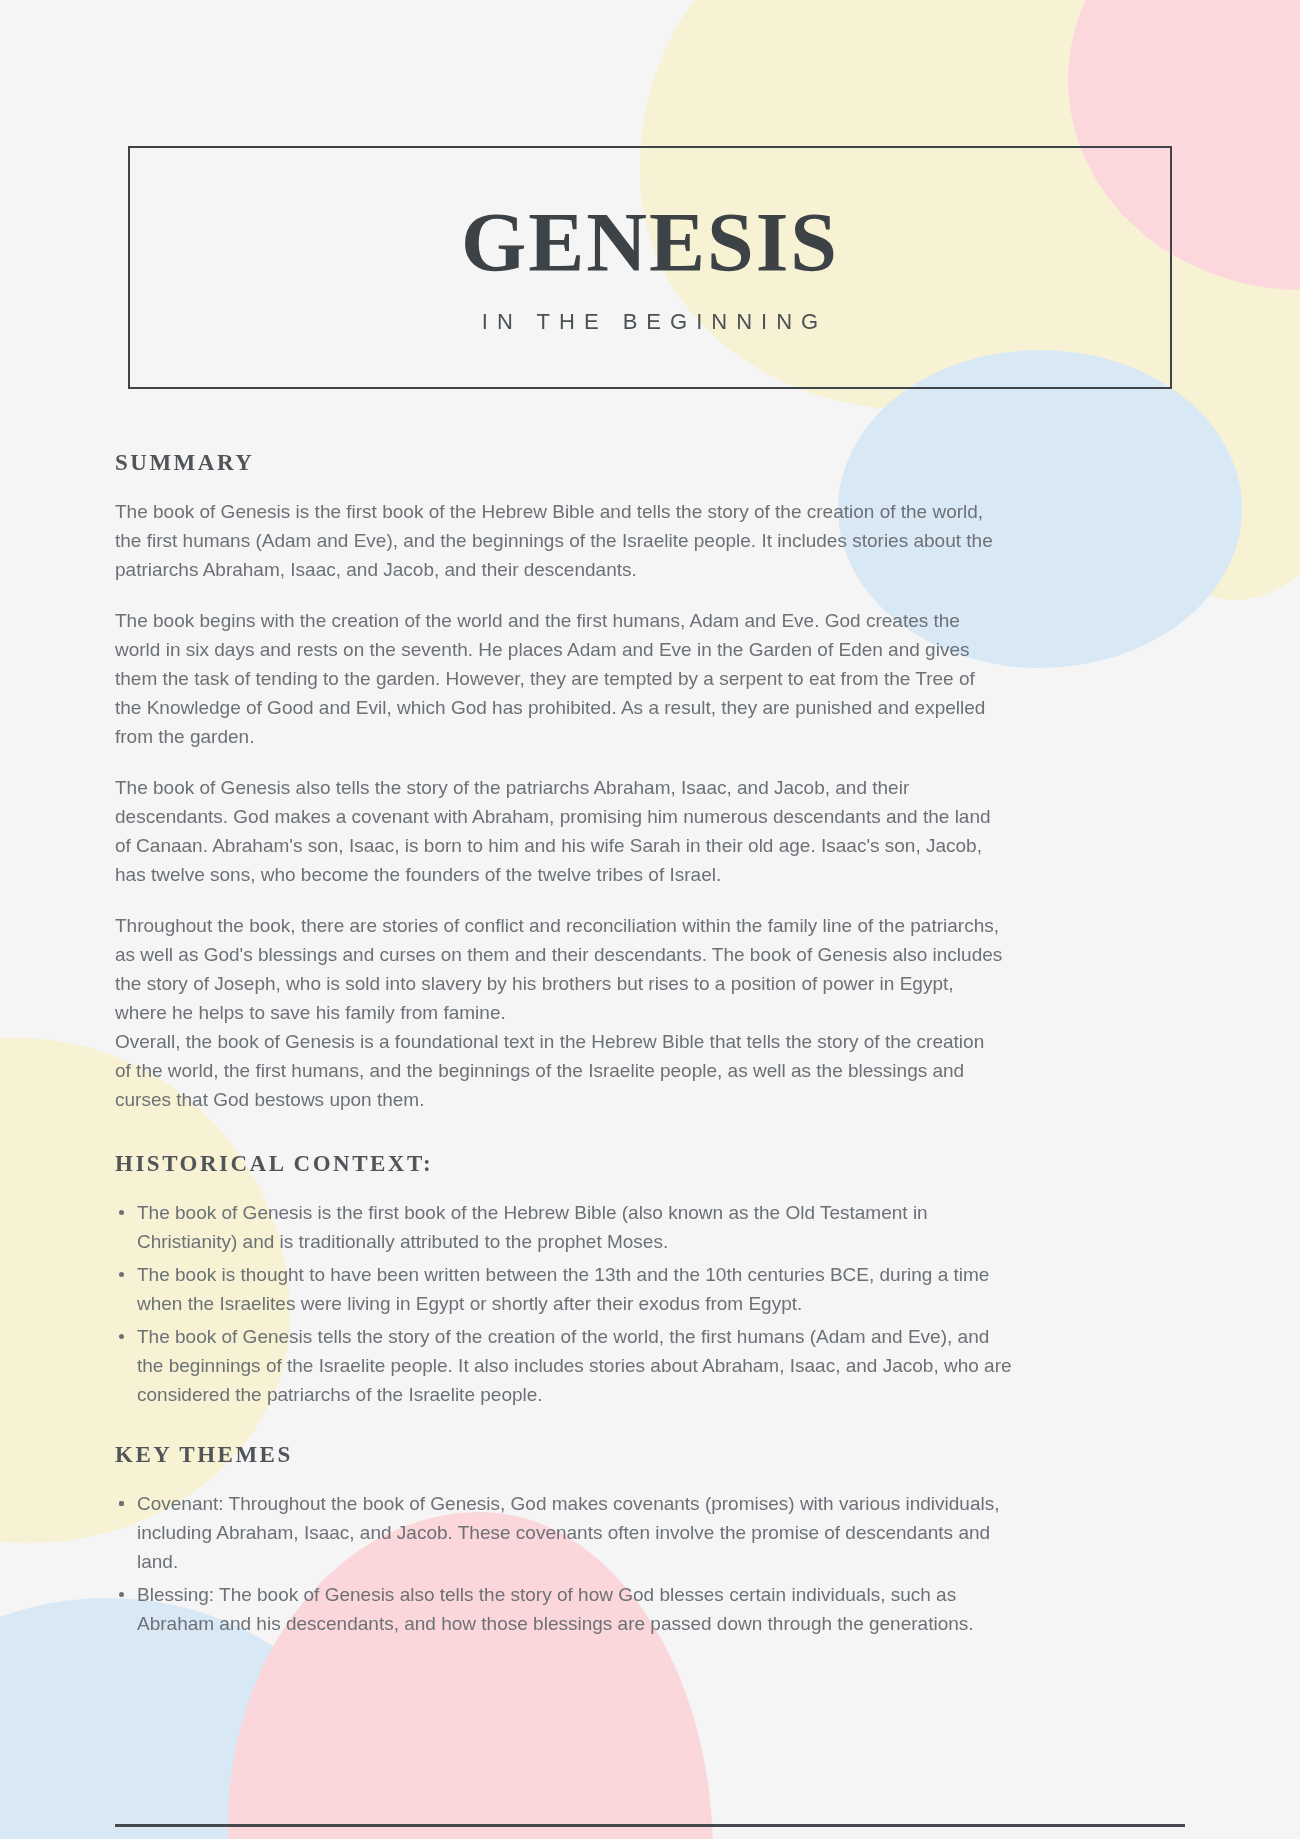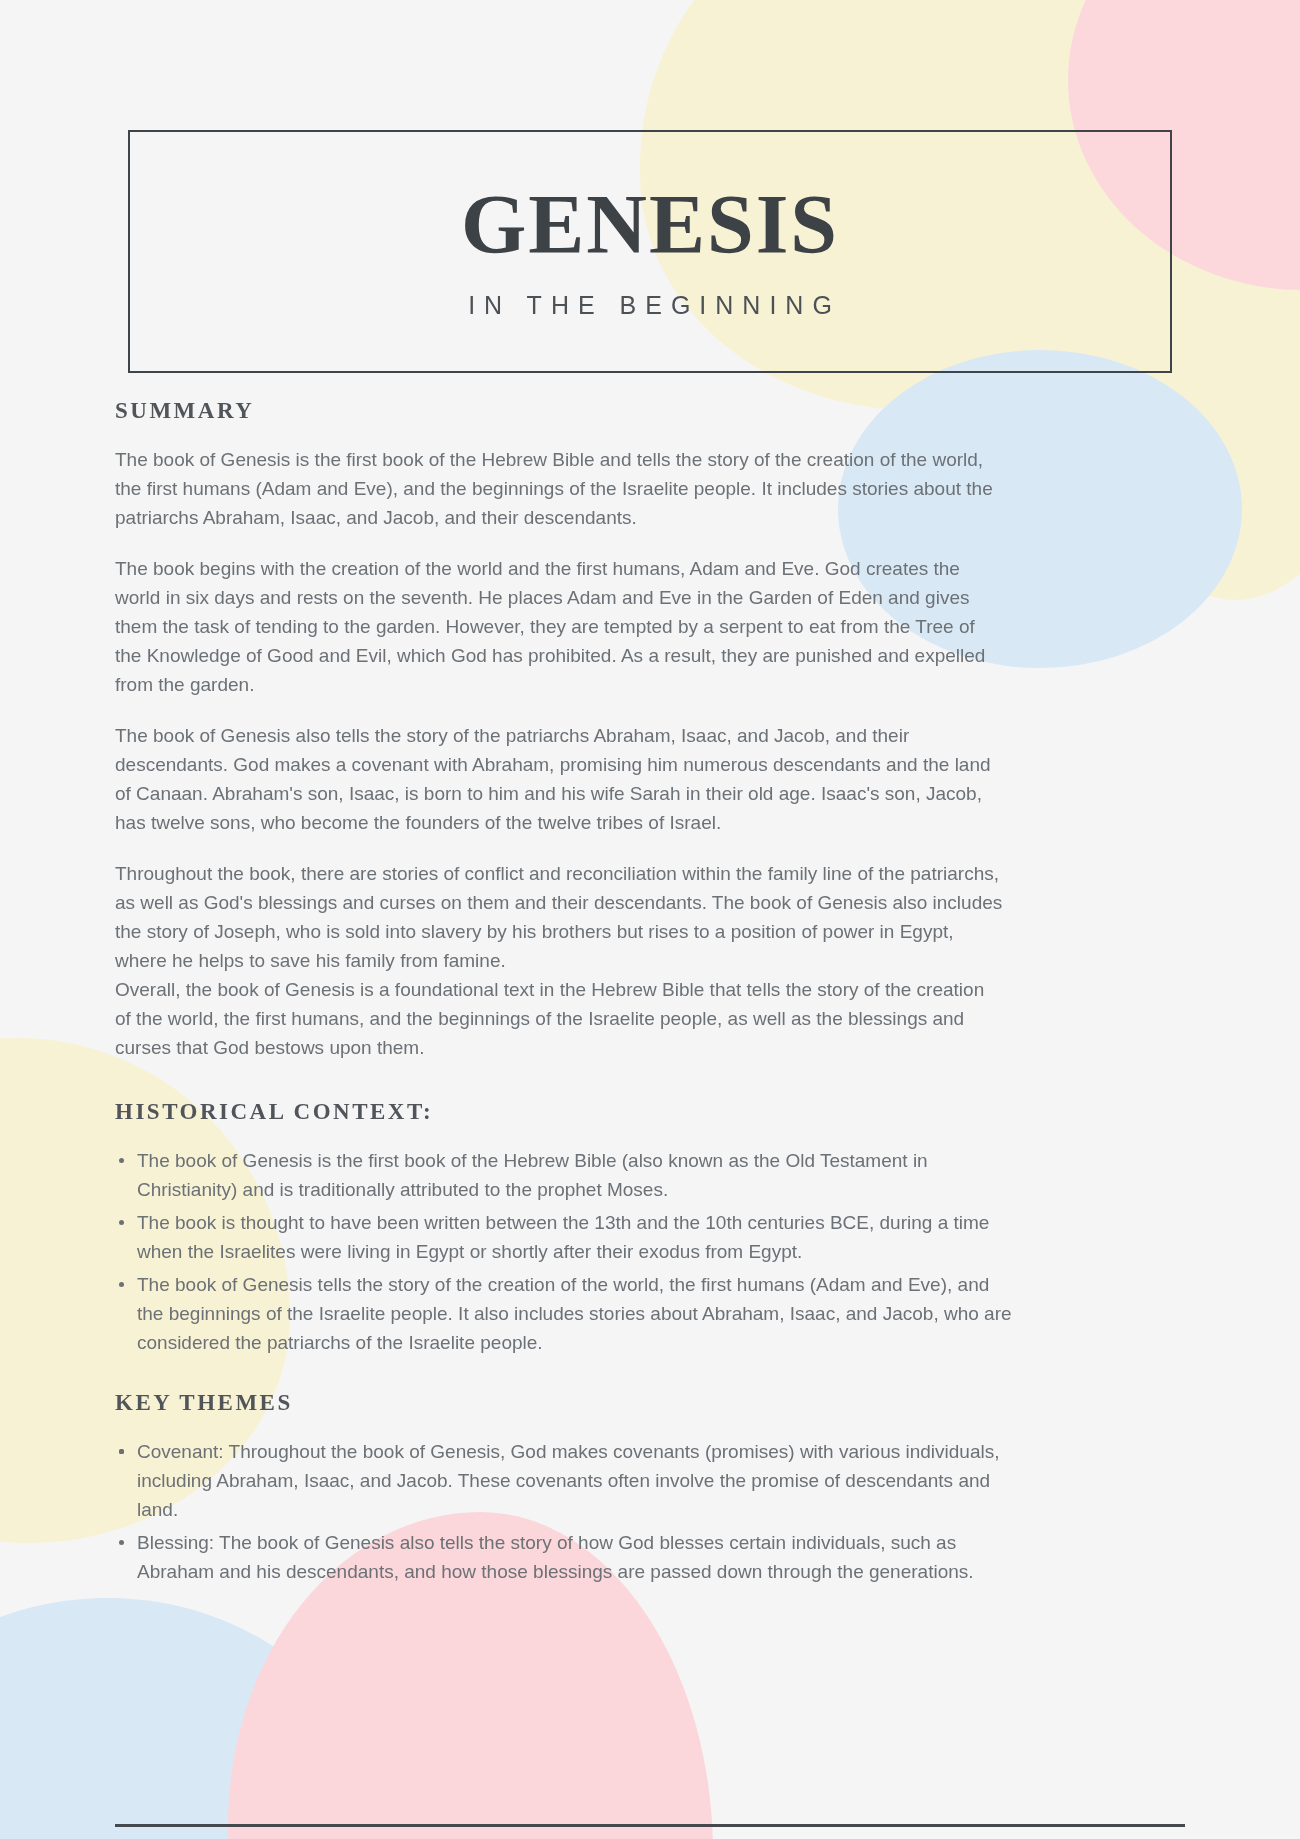--- a/index.html
+++ b/index.html
@@ -37,54 +37,54 @@
   .blob-blue-bottom {
     left: -165px; top: 1598px; width: 545px; height: 470px;
     background: #d9e8f5; border-radius: 50%;
   }
   .blob-pink-bottom {
     left: 228px; top: 1512px; width: 485px; height: 570px;
     background: #fbd7db;
     border-radius: 52% 48% 45% 55% / 55% 60% 40% 45%;
   }
   
-  .content { position: relative; padding: 0 115px; }
+  .content { position: relative; padding: 16px 115px; }
   .title-box {
     margin: 130px 13px 0 13px;
     height: 239px;
     border: 2px solid #3f4449;
     display: flex; flex-direction: column;
     align-items: center; justify-content: center;
     gap: 24px;
     background: transparent;
   }
   .page-title {
     font-family: "Liberation Serif", serif;
     font-weight: 700;
     font-size: 84px;
     line-height: 84px;
     letter-spacing: 2px;
     color: #3d4246;
   }
   .page-subtitle {
-    font-size: 25px;
+    font-size: 22px;
     letter-spacing: 9px;
     color: #4c5155;
     margin-right: -9px;
   }
   .section-heading {
     font-family: "Liberation Serif", serif;
     font-weight: 700;
     font-size: 23px;
     line-height: 28px;
     letter-spacing: 2.5px;
     color: #515559;
     margin: 36px 0 20px 0;
   }
-  .section-heading.first { margin-top: 24px; }
+  .section-heading.first { margin-top: 60px; }
   .section-heading.third { margin-top: 32px; }
   .para {
     max-width: 890px;
     font-size: 19px;
     line-height: 29px;
     color: #6c7176;
     margin: 0 0 22px 0;
   }
   .para.no-gap { margin-bottom: 0; }
   .bullets {

